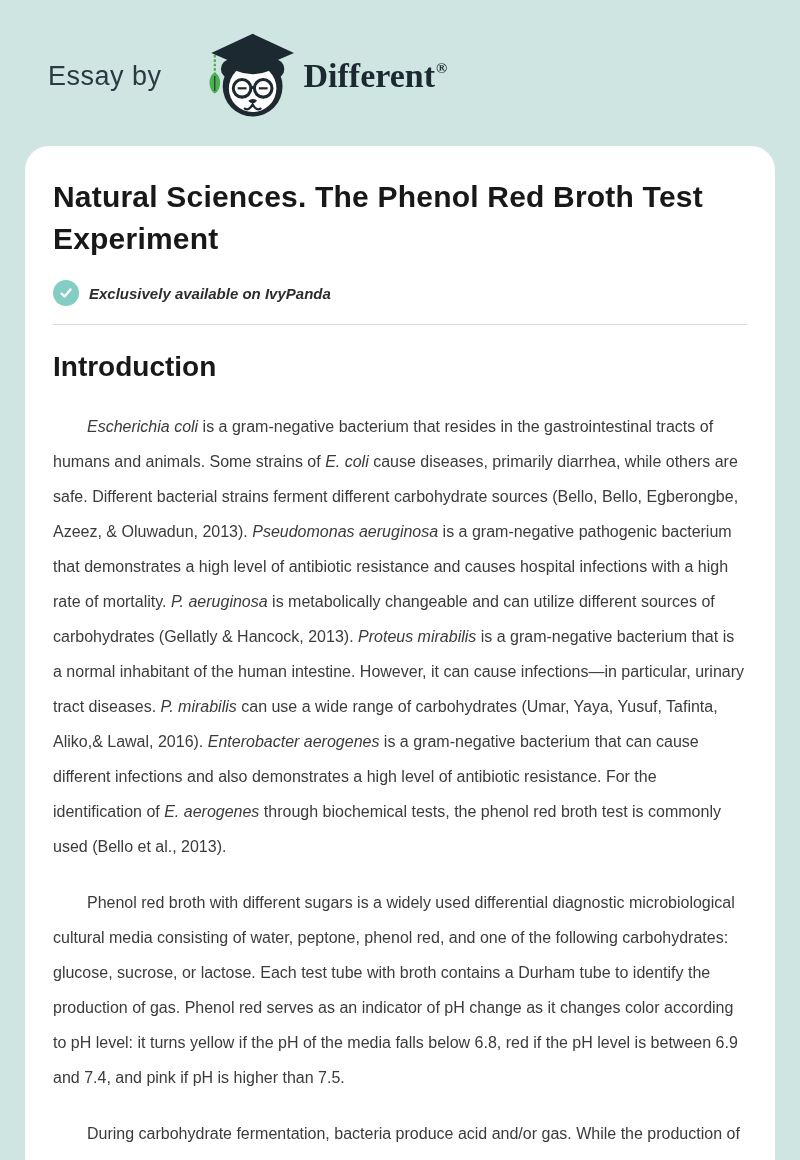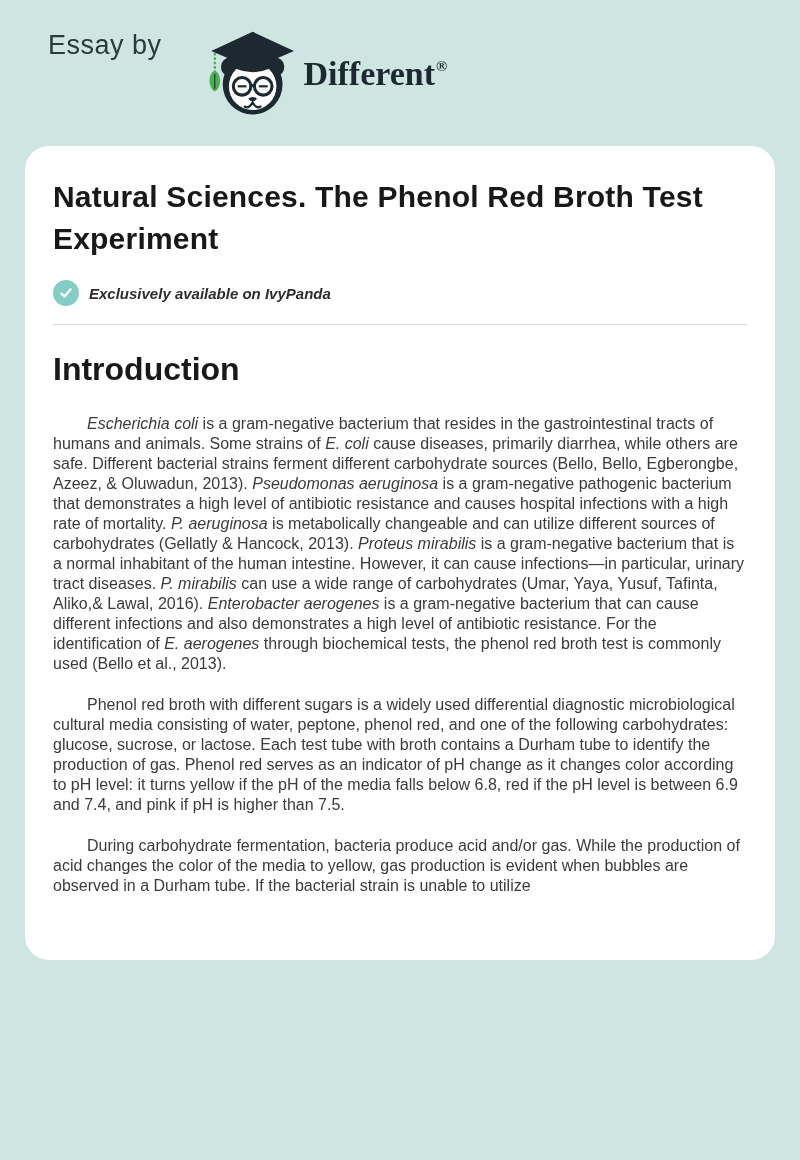--- a/index.html
+++ b/index.html
@@ -6,21 +6,21 @@
     margin: 0;
     padding: 0;
     width: 800px;
     height: 1160px;
     overflow: hidden;
     background: #cfe5e1;
     font-family: "Liberation Sans", sans-serif;
   }
   .site-header {
     display: flex;
-    align-items: flex-start;
+    align-items: center;
     padding: 30px 0 0 48px;
     height: 92px;
   }
   .essay-by {
     font-size: 27px;
     color: #2b3a42;
     letter-spacing: 0.5px;
   }
   .logo {
     display: flex;
@@ -81,28 +81,28 @@
     font-weight: bold;
     color: #2d2d2d;
   }
   .divider {
     border: none;
     border-top: 1px solid #dcdcdc;
     margin: 18px 0 0 0;
   }
   .section-heading {
     margin: 26px 0 0 0;
-    font-size: 32px;
+    font-size: 28px;
     font-weight: bold;
     color: #191919;
   }
   .body-p {
     margin: 21px 0 0 0;
     font-size: 16px;
-    line-height: 20px;
+    line-height: 35px;
     color: #3b3b3b;
     text-indent: 34px;
   }
   .body-p:first-of-type { margin-top: 26px; }
 </style>
 </head>
 <body>
 
 <header class="site-header">
   <span class="essay-by">Essay by</span>

